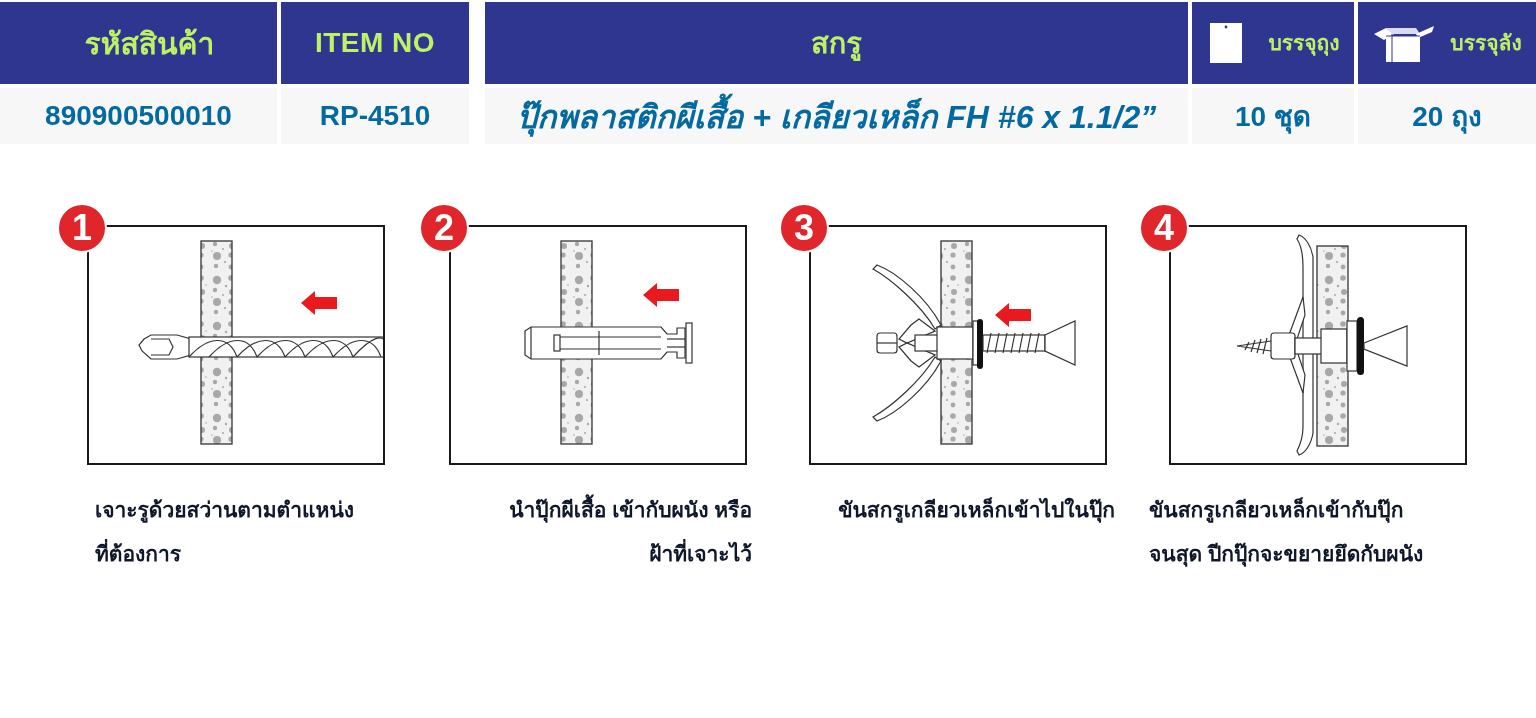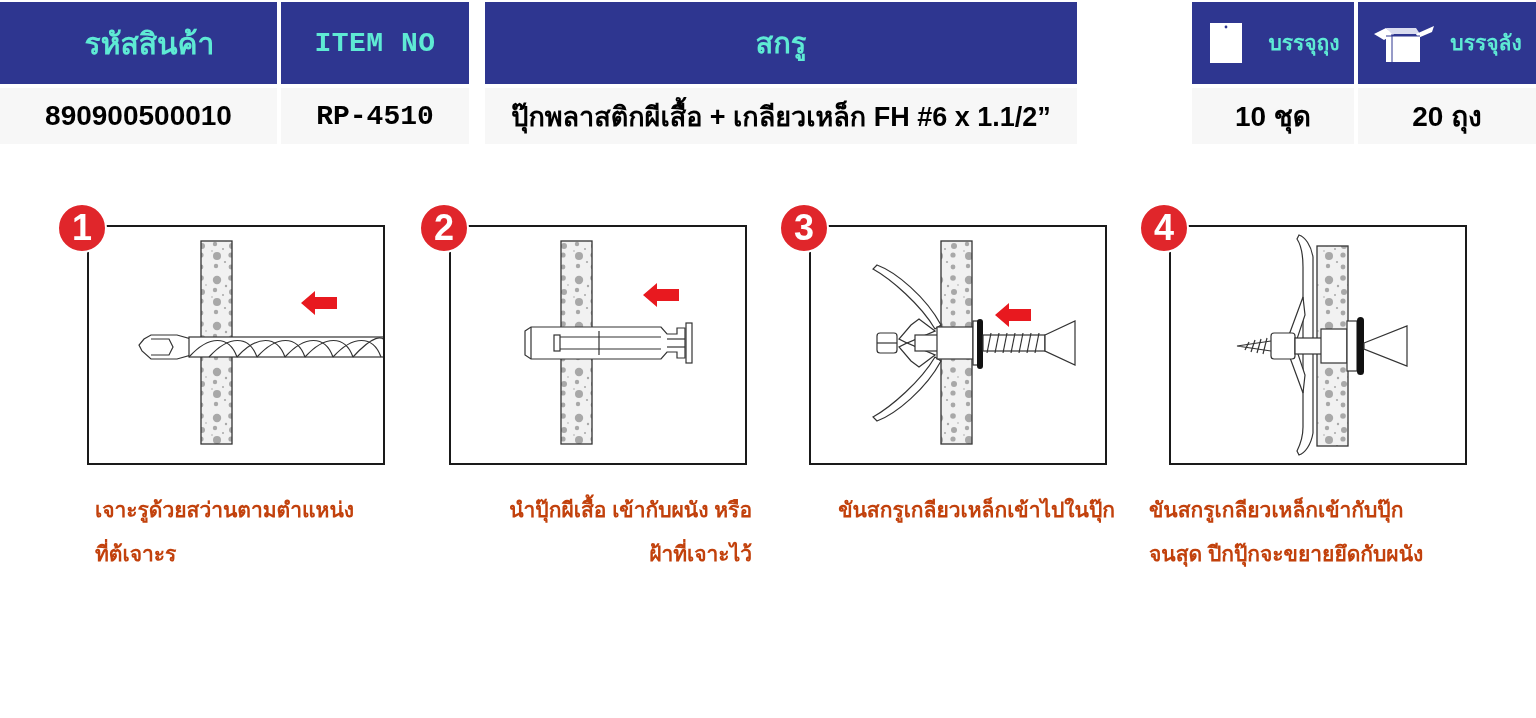--- a/index.html
+++ b/index.html
@@ -2,42 +2,42 @@
 <html><head>
   <meta charset="utf-8">
   <style>
     * { box-sizing: border-box; margin: 0; padding: 0; }
     html, body { width: 1536px; height: 718px; background: #ffffff; overflow: hidden; }
     body { font-family: "Liberation Sans", "DejaVu Sans", sans-serif; color: #111; position: relative; }
 
     
     .spec-table { position: absolute; left: 0; top: 0; width: 1536px; height: 146px; }
     .cell { position: absolute; display: flex; align-items: center; justify-content: center; }
-    .hdr { top: 2px; height: 82px; background: #2e3690; color: #5eead4; font-weight: bold; }
-    .val { top: 88px; height: 56px; background: #f7f7f7; color: #000000; font-weight: bold; justify-content: center; }
+    .hdr { top: 2px; height: 82px; background: #2e3690; color: #bef264; font-weight: bold; }
+    .val { top: 88px; height: 56px; background: #f7f7f7; color: #0369a1; font-weight: bold; justify-content: center; }
     .c1 { left: 0; width: 277px; }
-    .c2 { left: 281px; width: 188px; font-family: Liberation Mono, monospace; }
-    .c3 { left: 485px; width: 592px; }
+    .c2 { left: 281px; width: 188px; }
+    .c3 { left: 485px; width: 703px; }
     .c4 { left: 1192px; width: 162px; }
     .c5 { left: 1358px; width: 178px; }
     .hdr.c1 .txt { font-size: 30px; padding-left: 22px; }
     .hdr.c2 .txt { font-size: 28px; letter-spacing: 0.5px; }
     .hdr.c3 .txt { font-size: 29px; }
     .val .txt { font-size: 28px; }
-    .val.c3 .txt { font-size: 27px; }
+    .val.c3 .txt { font-size: 32px; font-style: italic; }
     .pack-label { display: flex; flex-direction: row; align-items: center; line-height: 24px; font-size: 21px; }
     .pack-inner { display: flex; align-items: center; gap: 20px; }
     .c4 .pack-inner { gap: 26px; margin-left: 4px; }
     .c5 .pack-inner { gap: 14px; }
 
     
     .step { position: absolute; top: 203px; width: 330px; }
     .step-frame { position: absolute; left: 30px; top: 22px; width: 298px; height: 240px; border: 2px solid #1a1a1a; background: #fff; overflow: hidden; }
     .step-badge { position: absolute; left: 0; top: 0; width: 50px; height: 50px; border-radius: 50%; background: #e0262b; color: #fff; font-weight: bold; font-size: 36px; display: flex; align-items: center; justify-content: center; z-index: 2; border: 2px solid #fff; }
-    .step-caption { position: absolute; top: 285px; font-size: 21px; line-height: 44px; font-weight: bold; color: #c2410c; }
+    .step-caption { position: absolute; top: 285px; font-size: 21px; line-height: 44px; font-weight: bold; color: #0f172a; }
     .step1 { left: 57px; } .step2 { left: 419px; } .step3 { left: 779px; } .step4 { left: 1139px; }
     .step1 .step-caption { left: 38px; width: 310px; text-align: left; }
     .step2 .step-caption { left: 33px; width: 300px; text-align: right; }
     .step3 .step-caption { left: 36px; width: 300px; text-align: right; }
     .step4 .step-caption { left: 10px; width: 340px; text-align: left; }
     svg { display: block; }
   </style>
 </head>
 <body>
 
@@ -141,21 +141,21 @@
         <path d="M216,130 C236,108 256,108 264,130" fill="none"></path>
         <path d="M244,130 C264,108 284,108 292,130" fill="none"></path>
         <path d="M264,130 C284,108 294,108 296,115" fill="none"></path>
       </g>
 
       <polygon points="212,76 226,64 226,70 248,70 248,82 226,82 226,88" fill="#e8191f"></polygon>
     </svg>
   </div>
   <div class="step-caption">
     <div>เจาะรูด้วยสว่านตามตำแหน่ง</div>
-    <div>ที่ต้เจาะร</div>
+    <div>ที่ต้องการ</div>
   </div>
 </div>
 
 <div class="step step2">
   <div class="step-badge">2</div>
   <div class="step-frame">
     <svg width="294" height="236" viewBox="0 0 294 236">
       <rect x="110" y="14" width="31" height="203" fill="url(#concrete)" stroke="#333" stroke-width="1.3"></rect>
       <g stroke="#333" stroke-width="1.2" fill="#fff">
         <path d="M74,104 L80,100 L210,100 L216,107 L226,107 L226,101 L234,101 L234,131 L226,131 L226,125 L216,125 L210,132 L80,132 L74,128 Z"></path>

